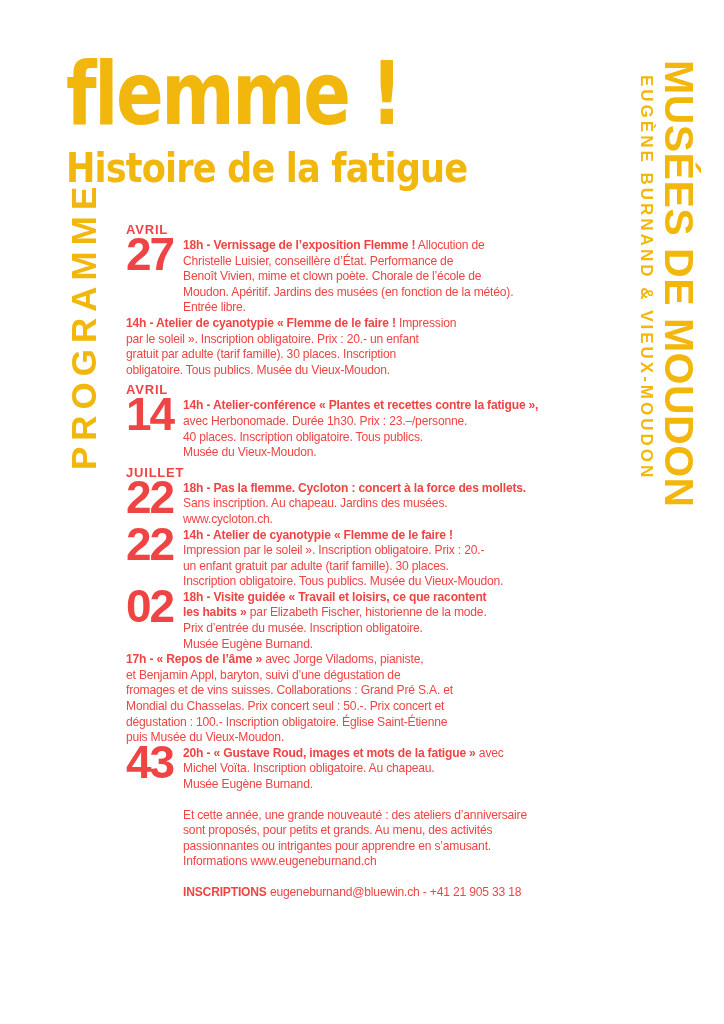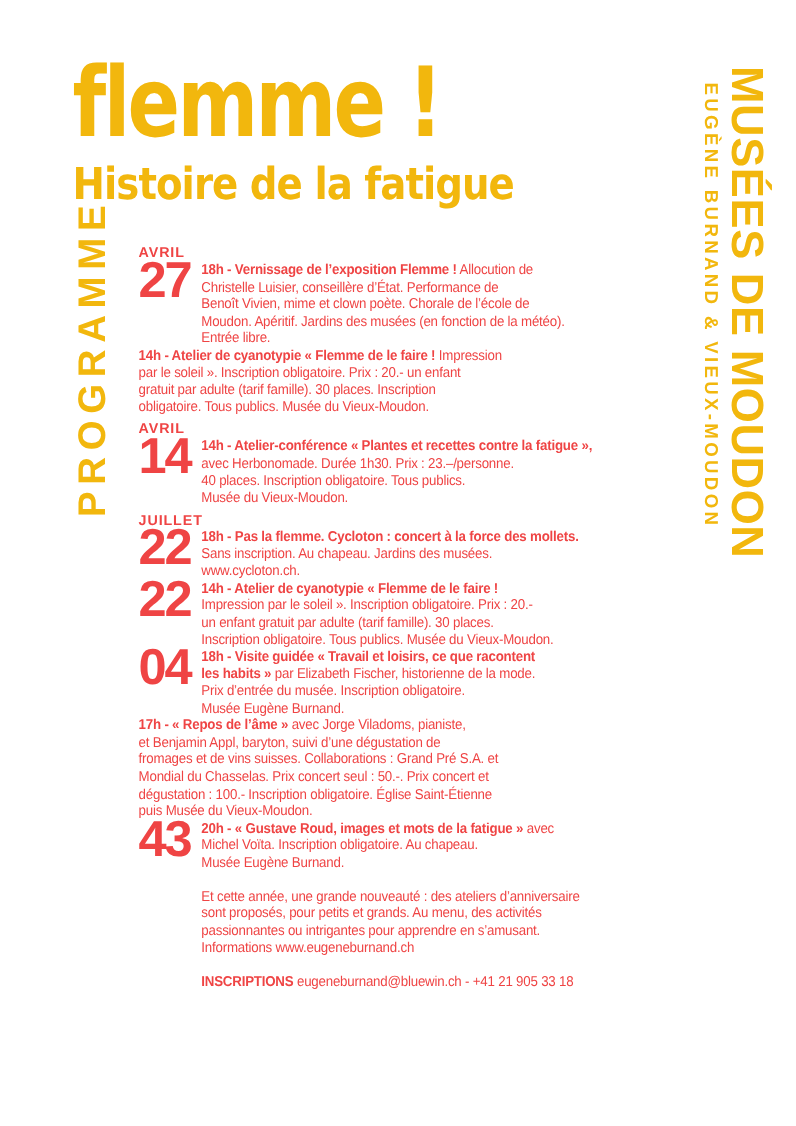--- a/index.html
+++ b/index.html
@@ -131,21 +131,21 @@
       <div class="day">22</div>
       <div class="lines">
         <div class="line"><span class="b">14h - Atelier de cyanotypie « Flemme de le faire !</span> <span></span></div>
         <div class="line"><span class="b"></span> <span>Impression par le soleil ». Inscription obligatoire. Prix : 20.-</span></div>
         <div class="line"><span class="b"></span> <span>un enfant gratuit par adulte (tarif famille). 30 places.</span></div>
         <div class="line"><span class="b"></span> <span>Inscription obligatoire. Tous publics. Musée du Vieux-Moudon.</span></div>
       </div>
     </div>
 
     <div class="event">
-      <div class="day">04</div>
+      <div class="day">02</div>
       <div class="lines">
         <div class="line"><span class="b">18h - Visite guidée « Travail et loisirs, ce que racontent</span> <span></span></div>
         <div class="line"><span class="b">les habits »</span> <span>par Elizabeth Fischer, historienne de la mode.</span></div>
         <div class="line"><span class="b"></span> <span>Prix d’entrée du musée. Inscription obligatoire.</span></div>
         <div class="line"><span class="b"></span> <span>Musée Eugène Burnand.</span></div>
       </div>
     </div>
 
     <div class="event">
       <div class="lines">

